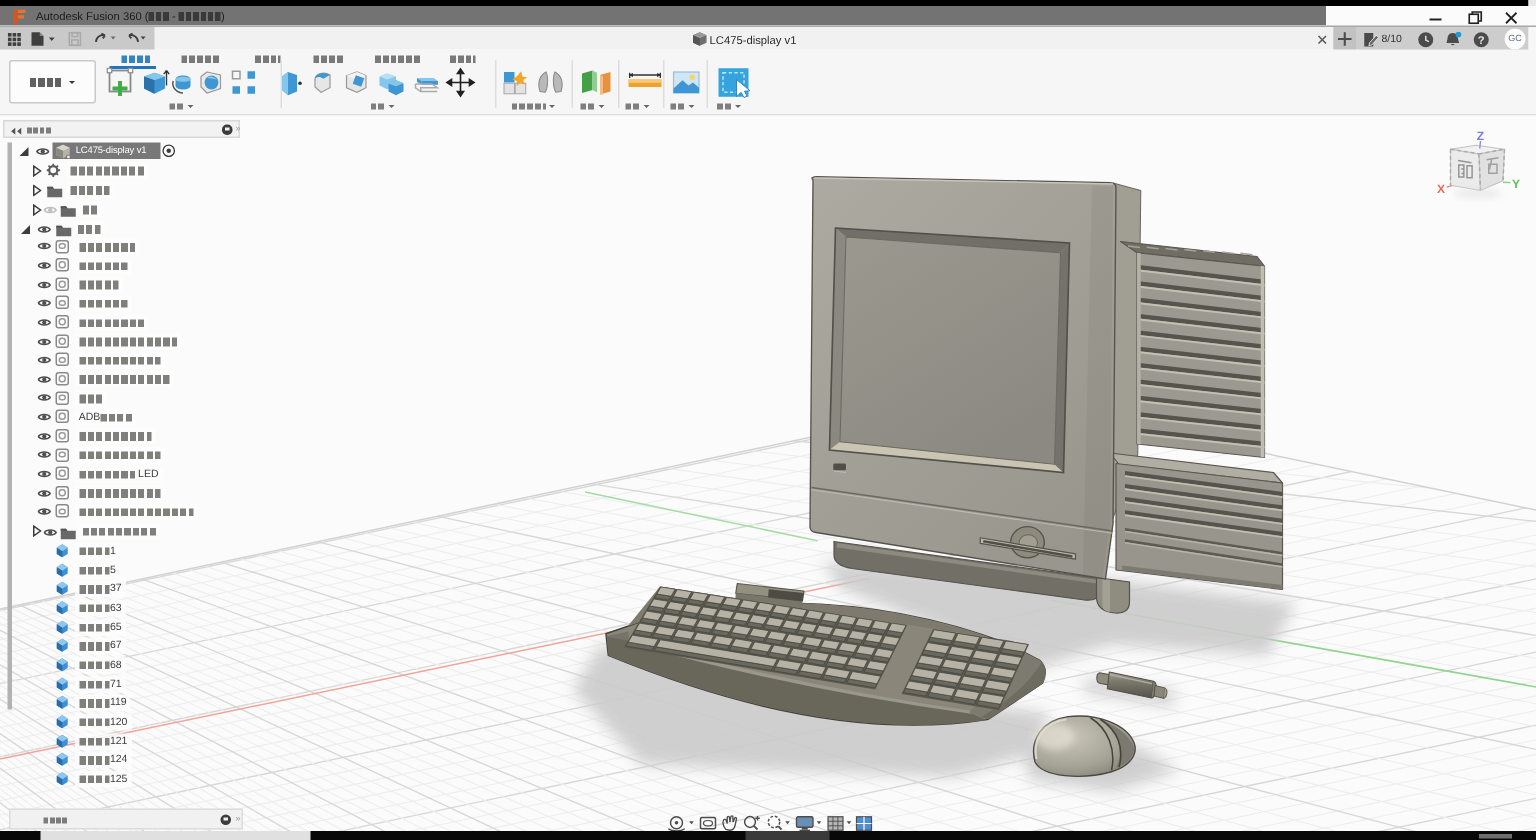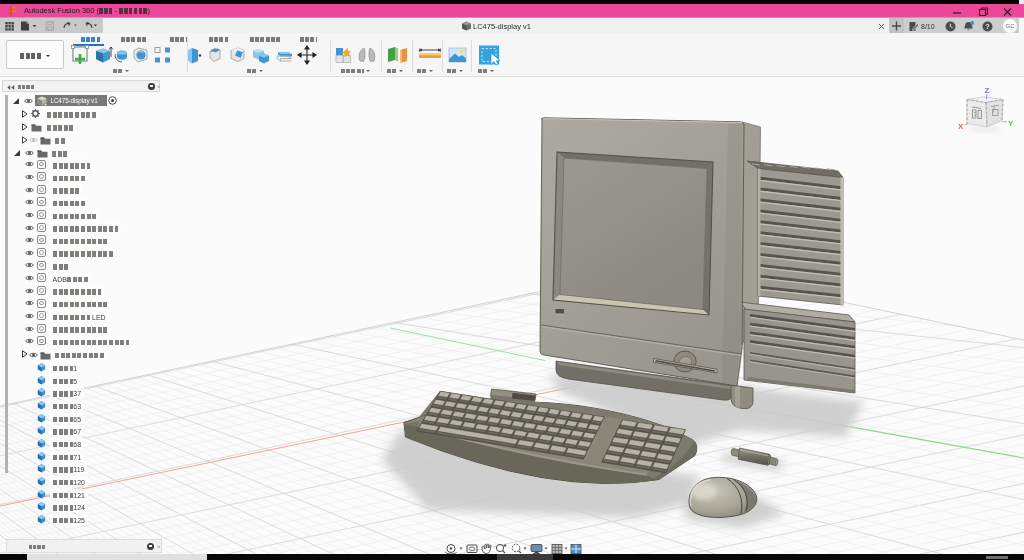--- a/index.html
+++ b/index.html
@@ -1,19 +1,19 @@
 <!DOCTYPE html>
 <html><head><meta charset="utf-8"><style>
 *{margin:0;padding:0;box-sizing:border-box}
 html,body{width:1024px;height:560px;overflow:hidden;font-family:"Liberation Sans",sans-serif;background:#fbfbfb;position:relative}
 .abs{position:absolute}
 </style></head><body>
 <div class="abs" style="left:0;top:0;width:1019px;height:3.5px;background:#000"></div>
 <div class="abs" style="left:1019px;top:0;width:5px;height:3.5px;background:#e9e9e9"></div>
-<div class="abs" style="left:0;top:3.5px;width:1024px;height:13.5px;background:#ec4899">
+<div class="abs" style="left:0;top:3.5px;width:884px;height:13.5px;background:#737373">
     <svg class="abs" style="left:7px;top:1px" width="12" height="12" viewBox="0 0 12 12">
 <path d="M2.5 1.5 L10 1.5 L10 3.6 L5 3.6 L5 5.2 L9 5.2 L9 7.3 L5 7.3 L5 11 L2.5 11 Z" fill="#e8742c"></path>
 <path d="M2.5 1.5 L5 1.5 L5 11 L2.5 11 Z" fill="#d9531e"></path>
     </svg>
     <div class="abs" style="left:24px;top:2.5px;height:9px;font-size:7.5px;color:#1c1c1c;white-space:nowrap">Autodesk Fusion 360 (<span style="display:inline-block;vertical-align:middle;width:13.5px;height:5.2px;background:repeating-linear-gradient(90deg,rgba(35,35,35,.72) 0 3.7px,transparent 3.7px 4.9px);"></span>&nbsp;-&nbsp;<span style="display:inline-block;vertical-align:middle;width:28.2px;height:5.2px;background:repeating-linear-gradient(90deg,rgba(35,35,35,.72) 0 3.7px,transparent 3.7px 4.9px);"></span>)</div>
     <svg class="abs" style="left:948px;top:3px" width="70" height="11" viewBox="0 0 70 11">
 <line x1="5" y1="6" x2="13" y2="6" stroke="#222" stroke-width="1.2"></line>
 <rect x="31.5" y="2.5" width="6" height="6" fill="none" stroke="#222" stroke-width="1.1"></rect>
 <path d="M33.5 2.5 L33.5 1 L39.5 1 L39.5 7 L37.5 7" fill="none" stroke="#222" stroke-width="1.1"></path>
 <path d="M56 1.5 L63 8.5 M63 1.5 L56 8.5" stroke="#222" stroke-width="1.2"></path>

